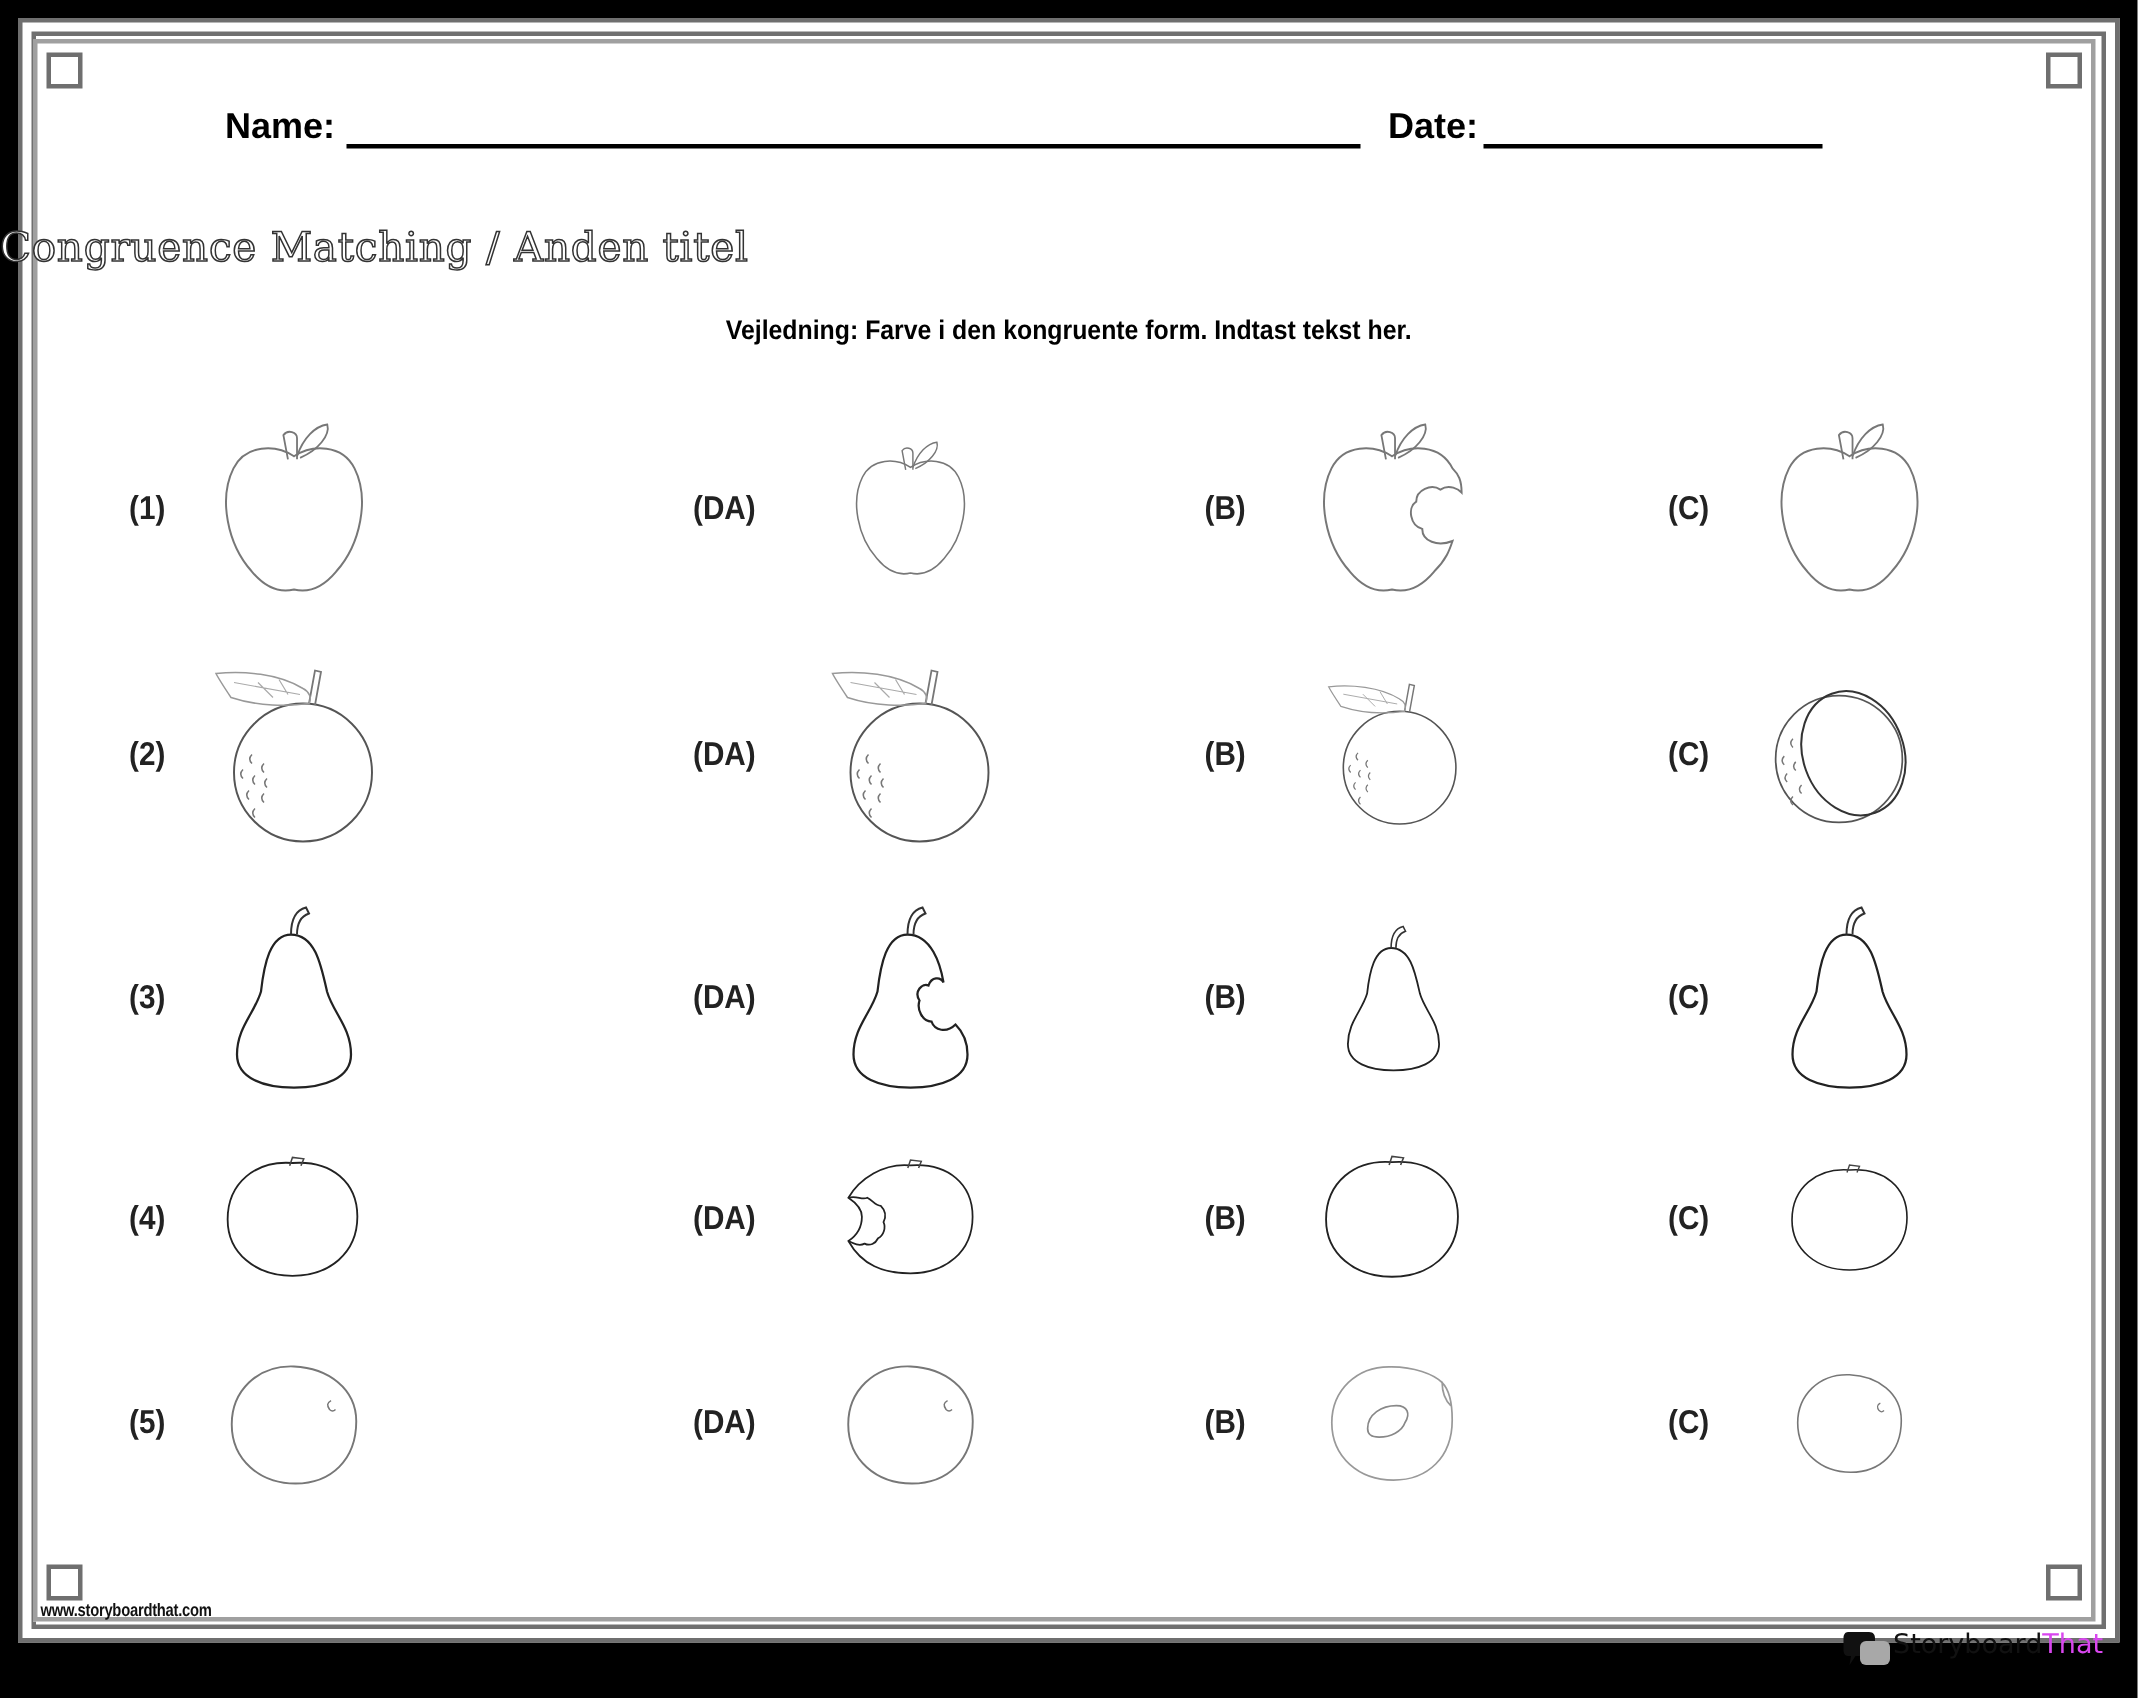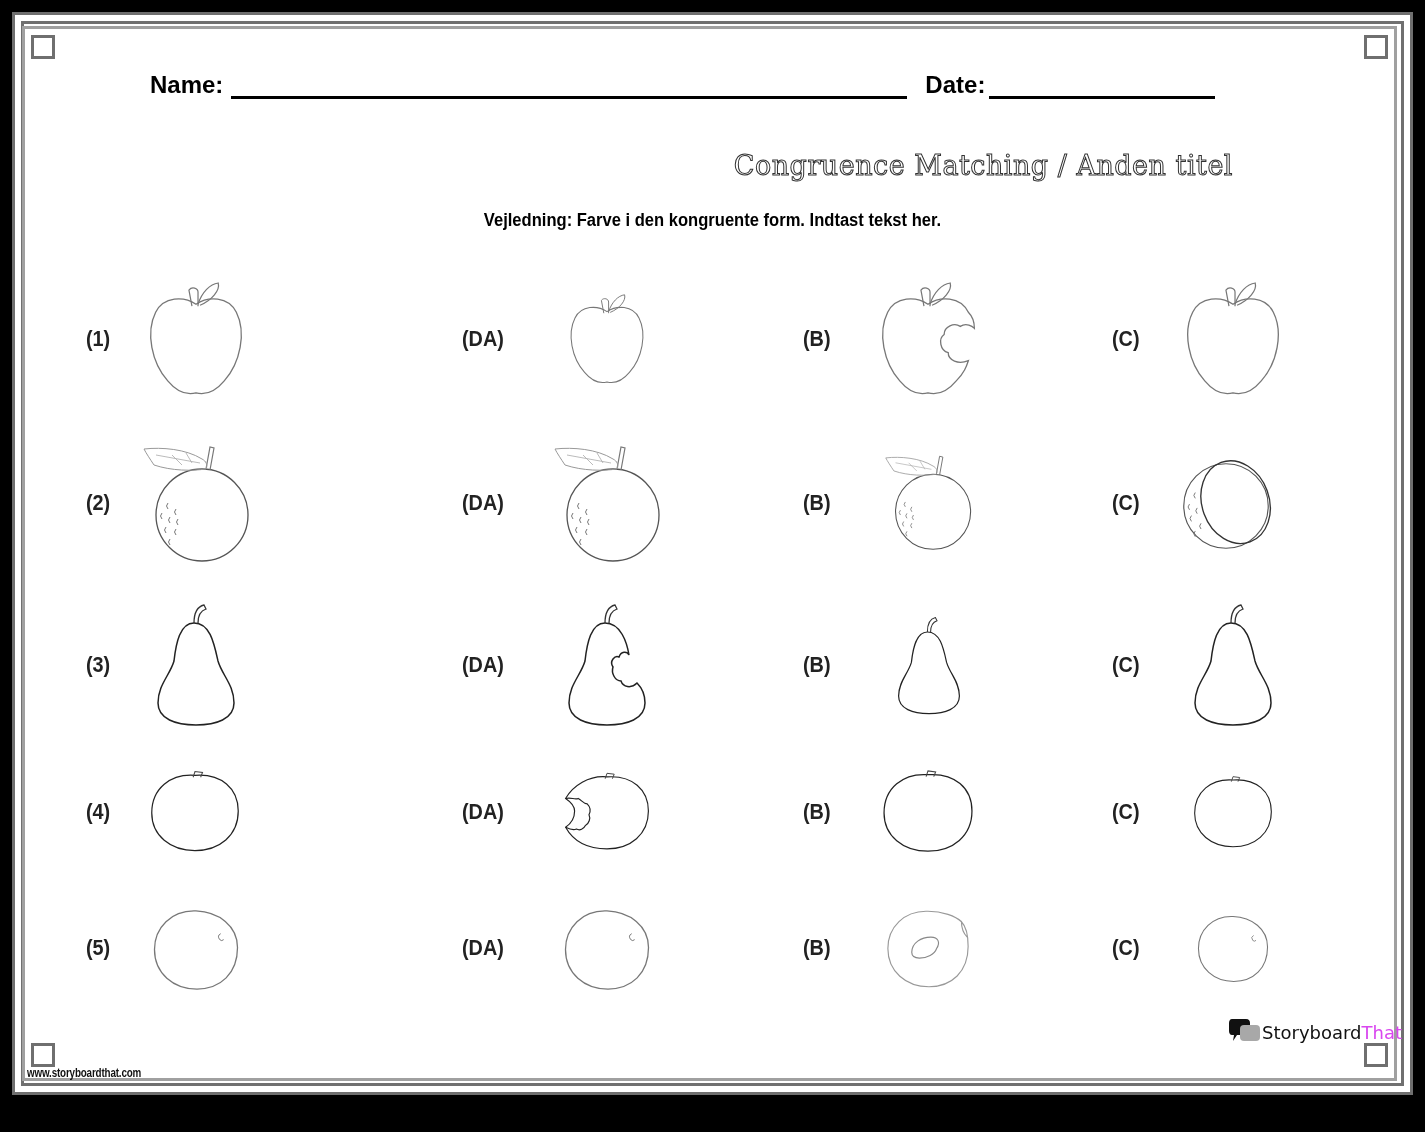--- a/index.html
+++ b/index.html
@@ -3,26 +3,26 @@
 <meta charset="utf-8">
 <style>
   html, body { margin:0; padding:0; }
   body { width:1425px; height:1132px; background:#000; position:relative; overflow:hidden; font-family:"DejaVu Sans", sans-serif; }
   .sheet { position:absolute; left:12px; top:12px; width:1401px; height:1083px; background:#fff; border:3px solid #6f6f6f; box-sizing:border-box; }
   .sheet::before { content:""; position:absolute; left:6px; top:6px; right:6px; bottom:6px; border:3px solid #707070; }
   .inner { position:absolute; left:22px; top:26px; width:1375px; height:1055px; border:3px solid #a0a0a0; box-sizing:border-box; background:#fff; }
   .corner { position:absolute; width:24px; height:24px; border:3px solid #6f6f6f; box-sizing:border-box; background:#fff; }
   .header { position:absolute; top:70px; left:150px; font-family:Liberation Sans, sans-serif; font-weight:bold; font-size:24px; color:#000; display:flex; align-items:flex-end; }
   .line { display:inline-block; border-bottom:3px solid #000; height:26px; }
-  .title { position:absolute; top:150px; left:0; width:1233px; text-align:right; font-family:"DejaVu Serif", serif; font-size:27px; color:#fff; -webkit-text-stroke:1px #333; letter-spacing:0.5px; }
+  .title { position:absolute; top:150px; left:0; width:1233px; text-align:left; font-family:"DejaVu Serif", serif; font-size:27px; color:#fff; -webkit-text-stroke:1px #333; letter-spacing:0.5px; }
   .instr { position:absolute; top:210px; left:0; width:1425px; text-align:center; font-family:"Liberation Sans", sans-serif; font-weight:bold; font-size:18px; color:#000; transform:scaleX(0.92); }
   .label { position:absolute; font-family:"Liberation Sans", sans-serif; font-weight:bold; font-size:22px; color:#222; transform:scaleX(0.9); transform-origin:left center; }
   .fruit { position:absolute; }
   .footer-url { position:absolute; left:27px; top:1066px; font-family:"Liberation Sans", sans-serif; font-weight:bold; font-size:12px; color:#111; transform:scaleX(0.82); transform-origin:left center; letter-spacing:-0.2px; }
-  .brand { position:absolute; left:1228px; top:1017px; display:flex; align-items:flex-end; font-family:"DejaVu Sans", sans-serif; font-size:18px; }
+  .brand { position:absolute; left:1228px; top:1086px; display:flex; align-items:flex-start; font-family:"DejaVu Sans", sans-serif; font-size:18px; }
   .brand .s { color:#111; }
   .brand .t { color:#d946ef; }
 </style>
 </head>
 <body>
 
 <div class="sheet"></div>
 <div class="inner"></div>
 
 <div class="corner" style="left:31px;top:35px;"></div>

